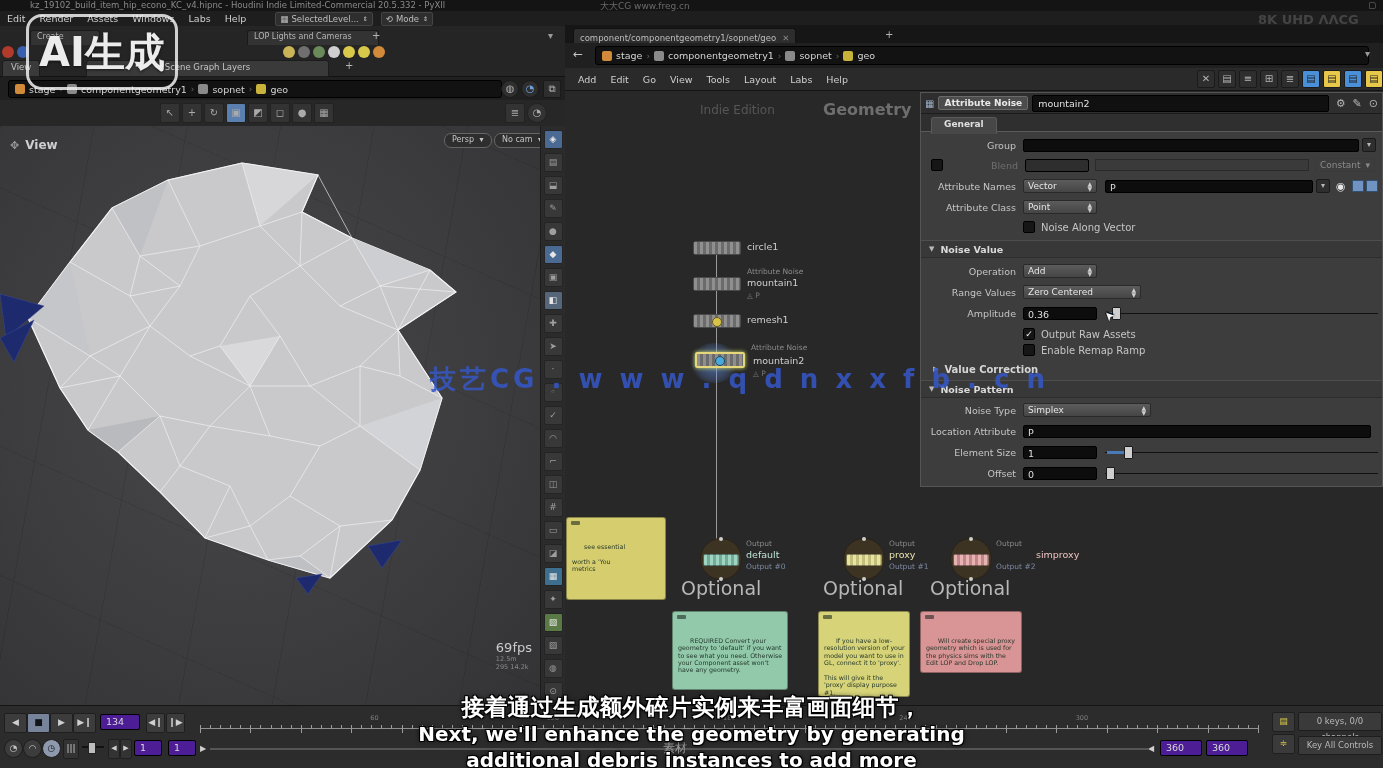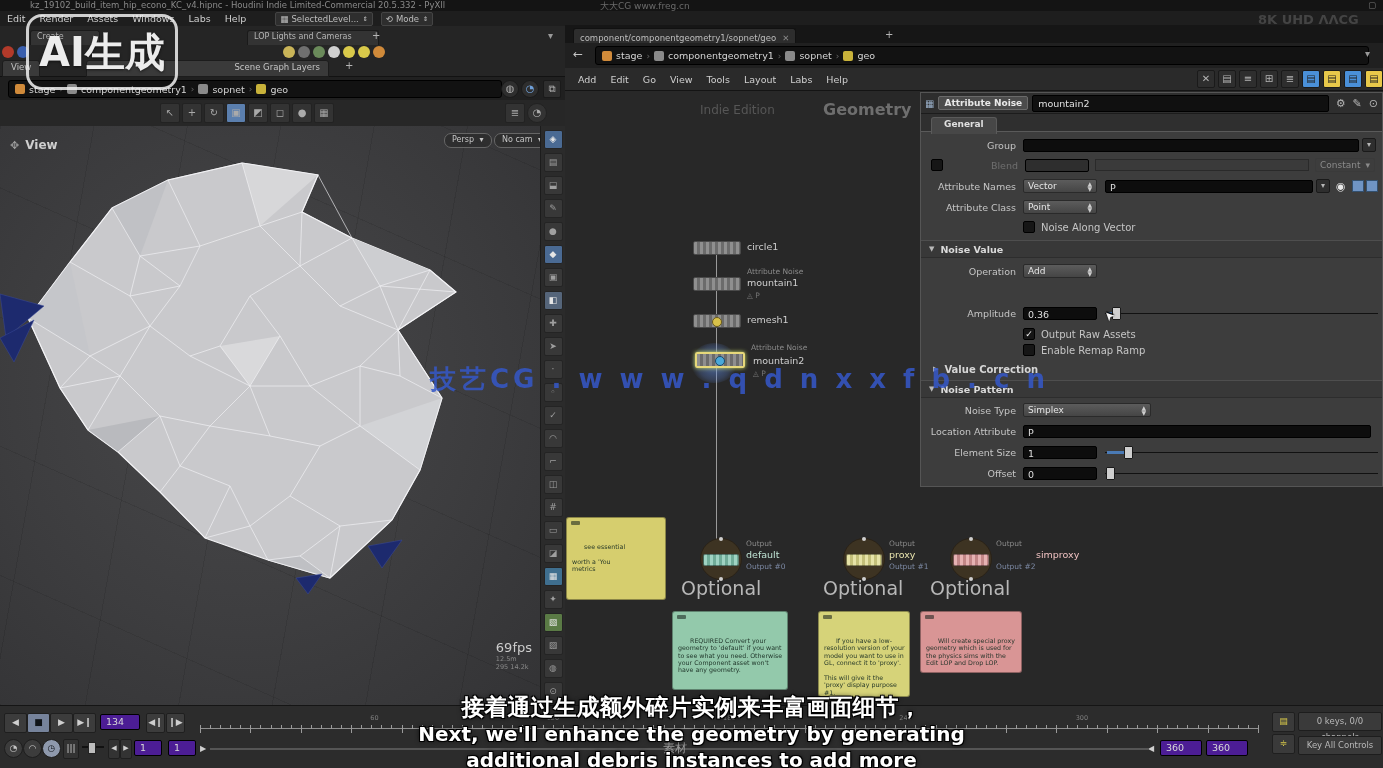--- a/index.html
+++ b/index.html
@@ -165,21 +165,21 @@
     <div id="shelf-icons-right" class="abs" style="left:283px;top:20px;display:flex;">
         <span class="shelficon" style="background: rgb(201, 180, 88);"></span>
         <span class="shelficon" style="background: rgb(111, 111, 111);"></span>
         <span class="shelficon" style="background: rgb(106, 138, 90);"></span>
         <span class="shelficon" style="background: rgb(207, 207, 207);"></span>
         <span class="shelficon" style="background: rgb(217, 201, 74);"></span>
         <span class="shelficon" style="background: rgb(217, 201, 74);"></span>
         <span class="shelficon" style="background: rgb(208, 138, 58);"></span>
       </div>
     <div class="panetab" style="left:2px;top:34px;">View</div>
-    <div class="panetab" style="left:86px;top:34px;width:225px;text-align:right;">Scene Graph Layers</div>
+    <div class="panetab" style="left:86px;top:34px;width:225px;text-align:center;">Scene Graph Layers</div>
     <span class="abs" style="left:345px;top:34px;color:#b5b5b5;">+</span>
   </div>
 
   <div class="abs crumbbar" style="left:0;top:77px;width:565px;height:23px;">
     <div class="crumbinner" style="left:8px;top:3px;width:480px;height:16px;" id="crumbs-left">
         <span class="crumb">
           <span class="cicon" style="background: rgb(208, 138, 58);"></span>
           <span>stage</span>
         </span>
         <span class="crumbsep">›</span>
@@ -579,20 +579,28 @@
 
     <div class="prow" style="top:170px;">
       <span class="plabel">Operation</span>
       <span class="pdd" style="width:74px;">
         <span>Add</span>
         <span class="spin" style="white-space:pre;">▲
 ▼</span>
       </span>
     </div>
 
+    <div class="prow" style="top:191px;">
+      <span class="plabel">Range Values</span>
+      <span class="pdd" style="width:118px;">
+        <span>Zero Centered</span>
+        <span class="spin" style="white-space:pre;">▲
+▼</span>
+      </span>
+    </div>
 
     <div class="prow" style="top:212px;">
       <span class="plabel">Amplitude</span>
       <span class="pfield" style="width:74px;">0.36</span>
       <span class="strack">
         <span class="line"></span>
           <span class="bl" style="left:2px;width:6px;"></span>
           <span class="hdl" style="left:7px;"></span>
       </span>
     </div>

